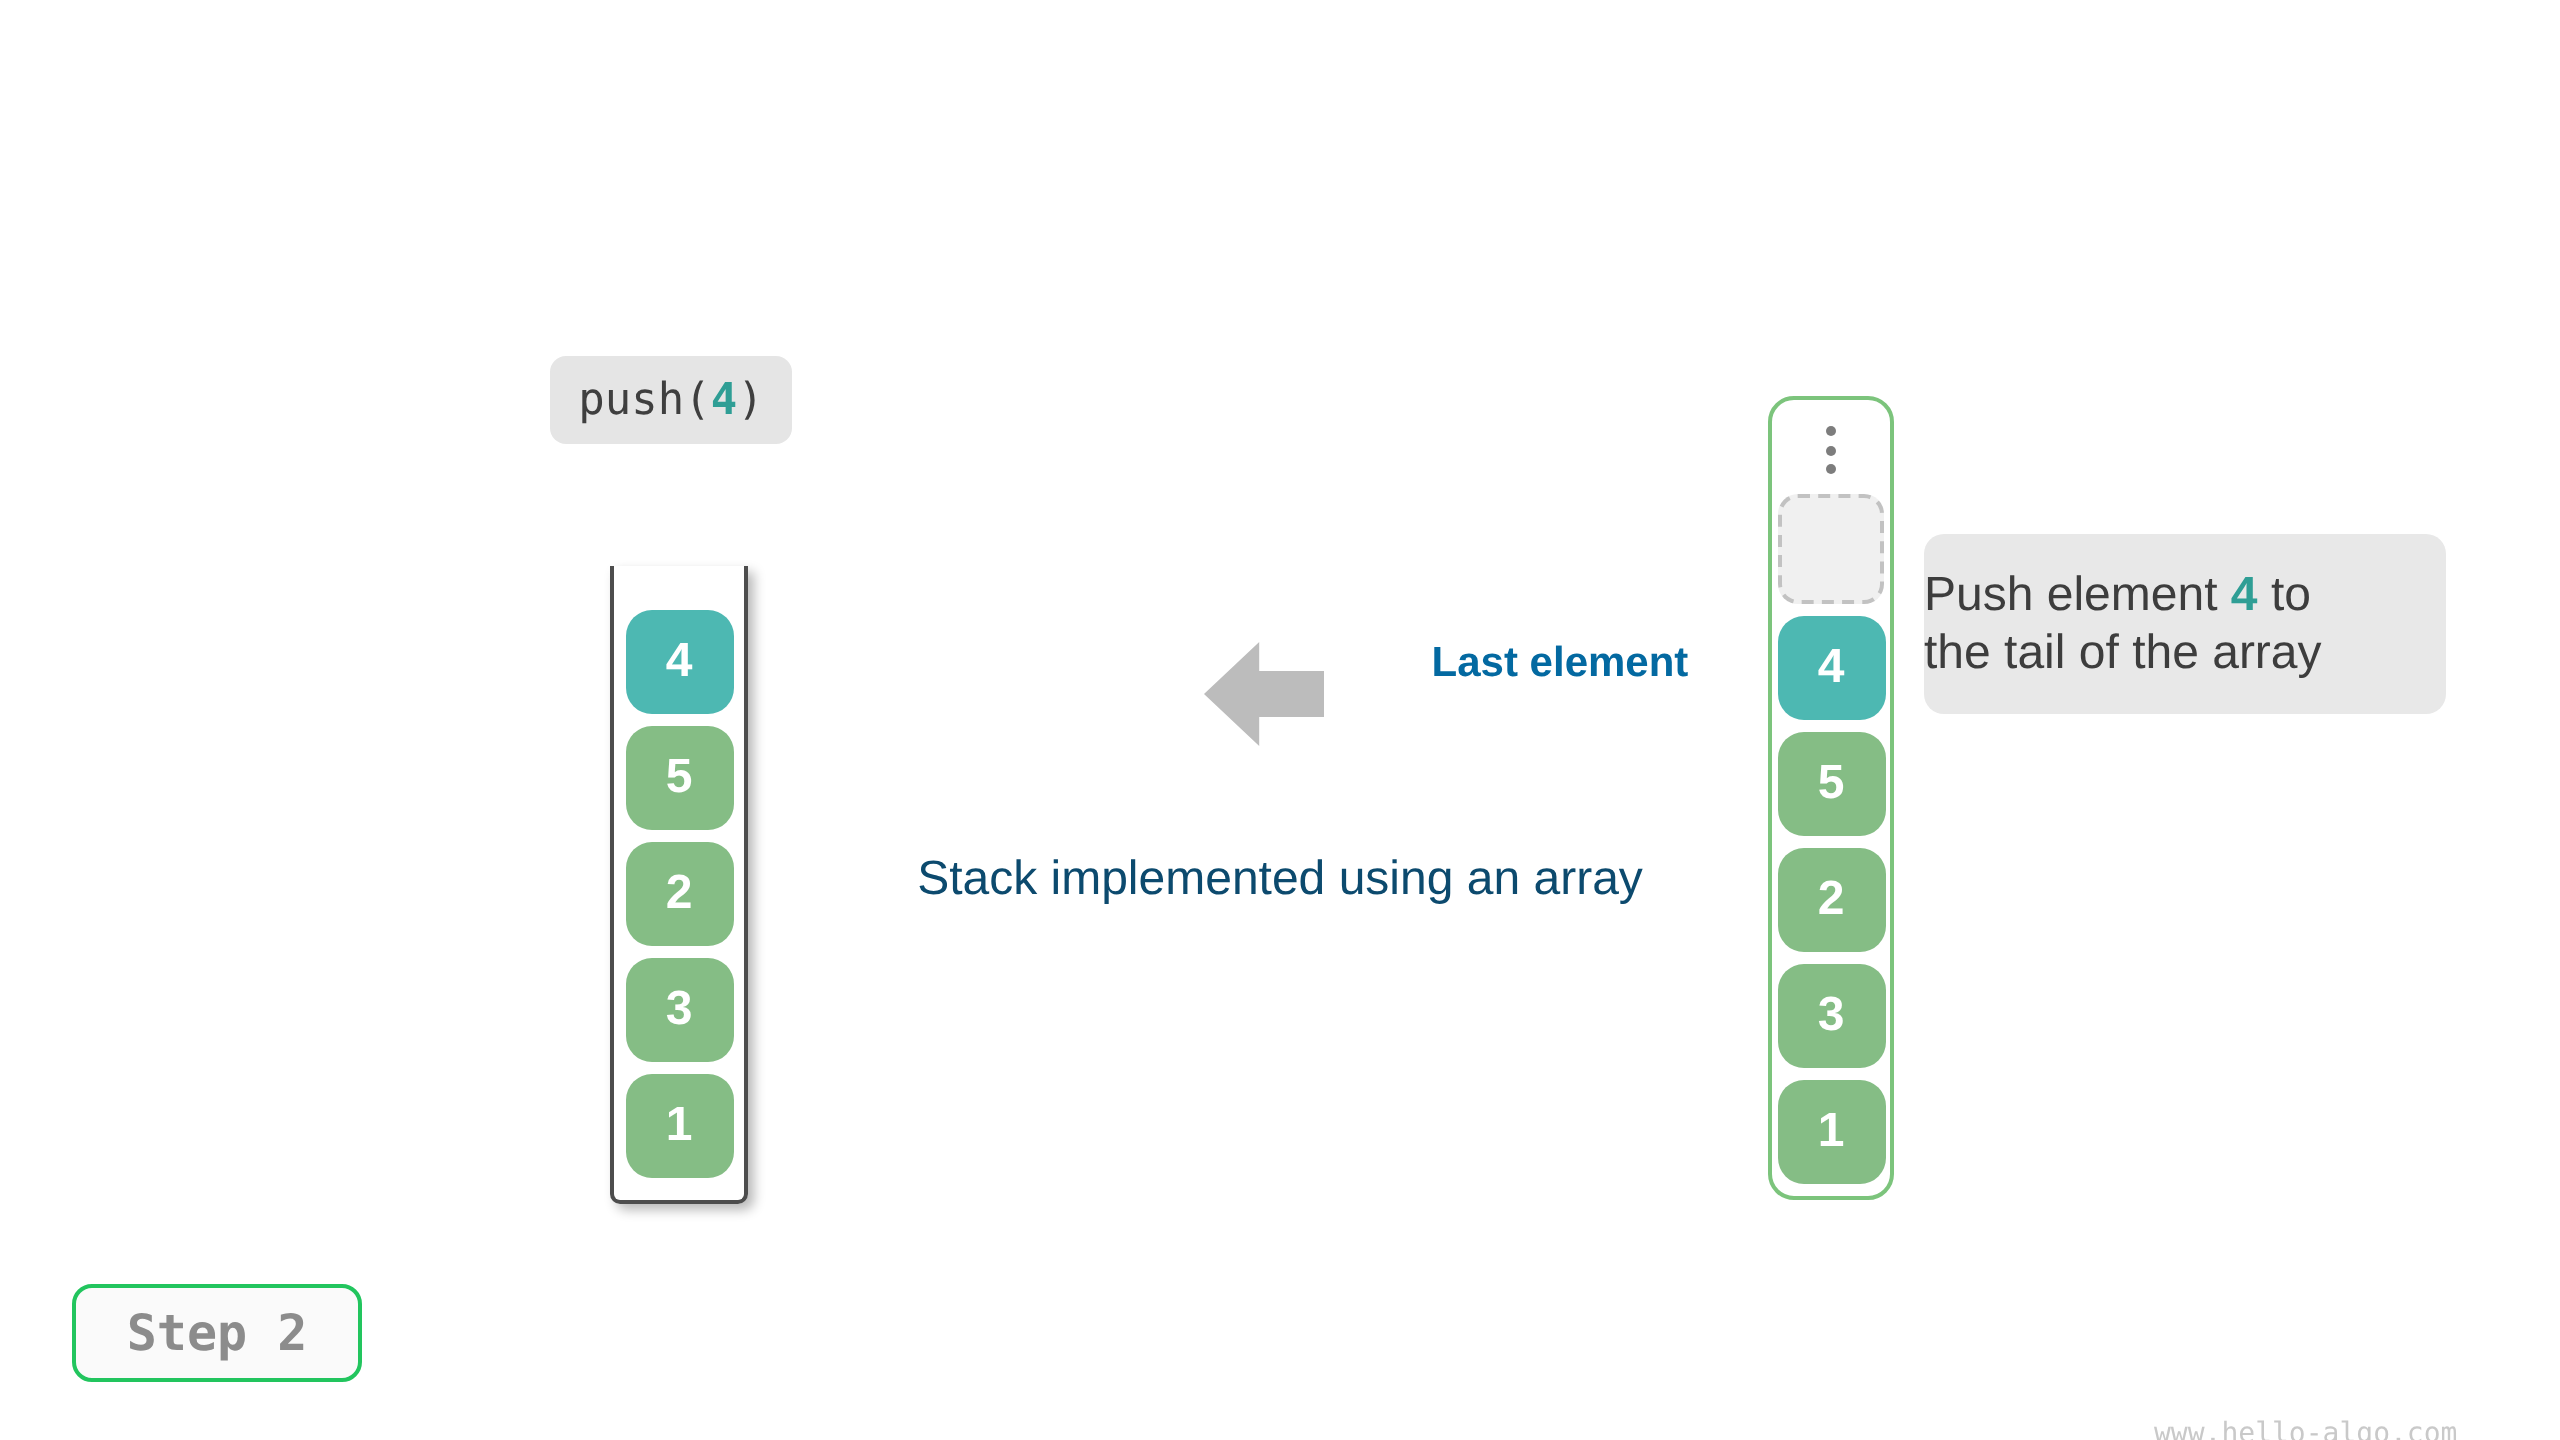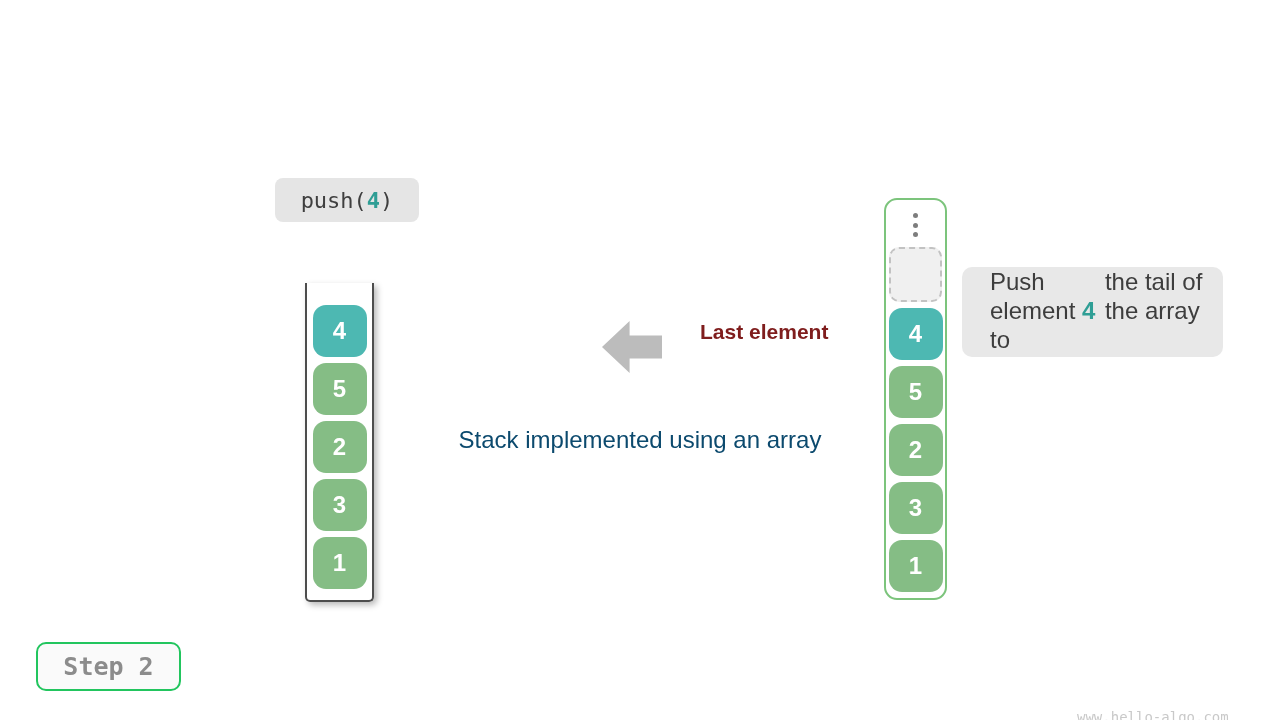--- a/index.html
+++ b/index.html
@@ -9,21 +9,21 @@
     height: 720px;
     background: #ffffff;
     overflow: hidden;
     font-family: "Liberation Sans", sans-serif;
   }
 
   
   .op-label {
     position: absolute;
     left: 275px; top: 178px;
-    width: 144px; height: 44px;
+    width: 121px; height: 44px;
     background: #e5e5e5;
     border-radius: 8px;
     display: flex; align-items: center; justify-content: center;
     font-family: "DejaVu Sans Mono", monospace;
     font-size: 22px;
     color: #3f3f3f;
   }
   .teal-text { color: #2f9e95; font-weight: bold; }
 
   
@@ -59,24 +59,24 @@
     position: absolute;
     left: 602px; top: 321px;
     width: 60px; height: 52px;
     background: #bcbcbc;
     clip-path: polygon(0% 50%, 46% 0%, 46% 28%, 100% 28%, 100% 72%, 46% 72%, 46% 100%);
   }
 
   .pointer-label {
     position: absolute;
     width: 160px;
-    text-align: left;
+    text-align: center;
     font-size: 21px;
     font-weight: bold;
-    color: #7f1d1d;
+    color: #0369a1;
   }
   .pointer-label.last  { left: 700px; top: 320px; }
   .pointer-label.first { left: 694px; top: 553px; }
 
   .caption {
     position: absolute;
     left: 400px; top: 426px;
     width: 480px;
     text-align: center;
     font-size: 24px;
@@ -117,22 +117,21 @@
   .right-stack .cell:last-child { margin-bottom: 0; }
 
   
   .callout {
     position: absolute;
     left: 962px; top: 267px;
     width: 261px; height: 90px;
     box-sizing: border-box;
     background: #e8e8e8;
     border-radius: 10px;
-    display: flex; flex-direction: row; justify-content: center;
-    padding-left: 28px;
+    display: flex; flex-direction: column; justify-content: center;
     font-size: 24px;
     line-height: 29px;
     color: #3d3d3d;
   }
 
   
   .step-badge {
     position: absolute;
     left: 36px; top: 642px;
     width: 145px; height: 49px;

